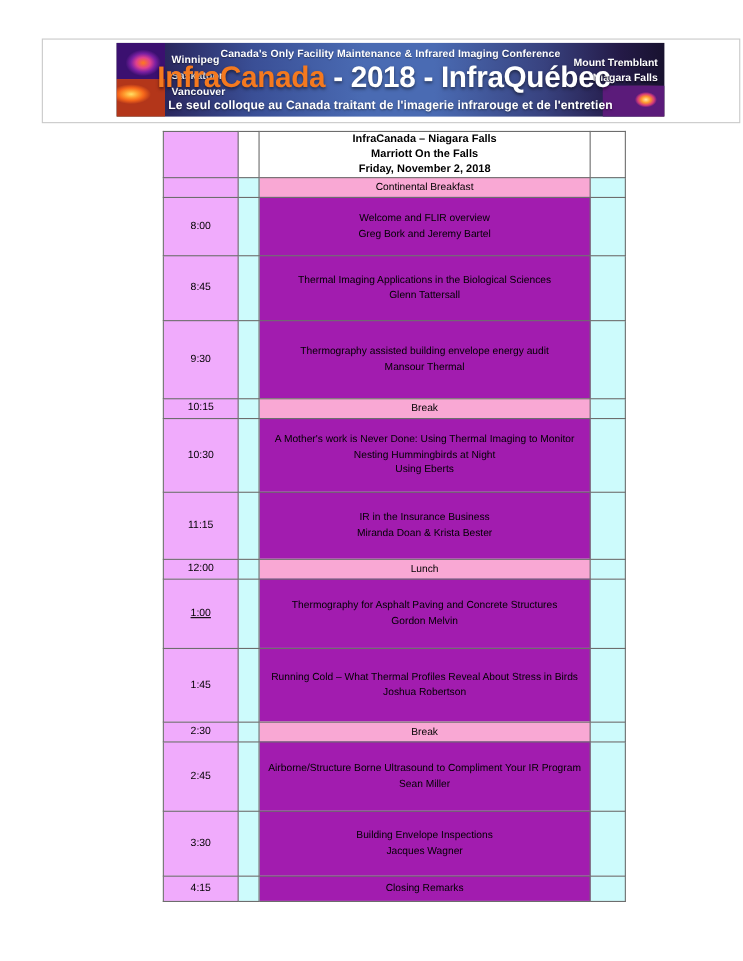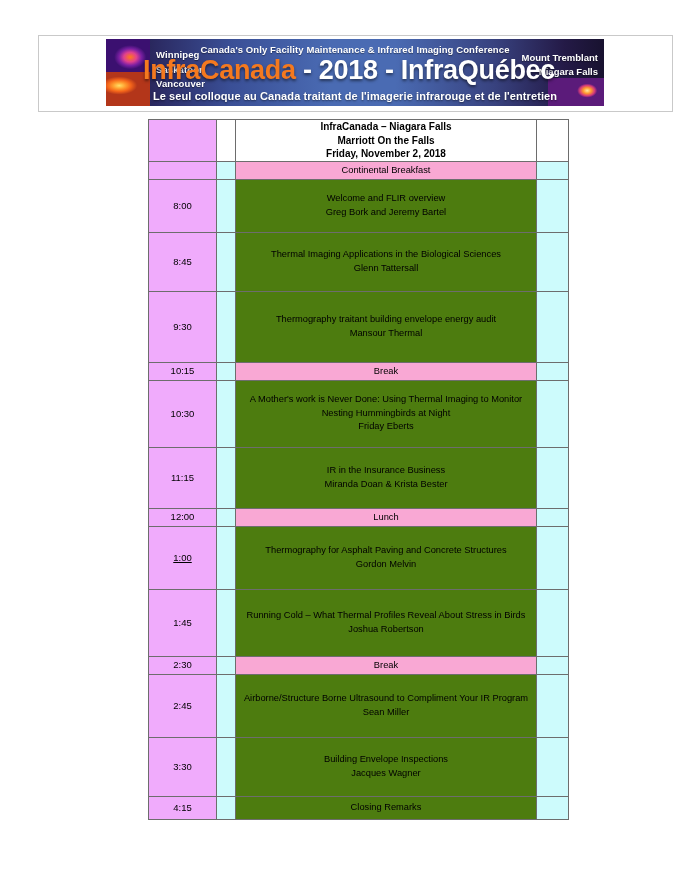--- a/index.html
+++ b/index.html
@@ -164,21 +164,21 @@
   td.gap {
     background: #cdfbfc;
   }
   td.gap-blank {
     background: #ffffff;
   }
   td.main {
     text-align: center;
     padding: 4px 6px;
     line-height: 13.5px;
-    background: #4d7c0f;
+    background: #a21caf;
   }
   td.main.highlight {
     background: #f9a8d4;
     padding: 1px 6px;
     line-height: 12px;
   }
   td.header-cell {
     text-align: center;
     font-weight: bold;
     font-size: 10px;
@@ -262,39 +262,39 @@
           <td class="main">
             <div>Thermal Imaging Applications in the Biological Sciences</div>
             <div>Glenn Tattersall</div>
           </td>
           <td class="gap"></td>
         </tr>
         <tr>
           <td class="time" style="height: 70px;">9:30</td>
           <td class="gap"></td>
           <td class="main">
-            <div>Thermography traitant building envelope energy audit</div>
+            <div>Thermography assisted building envelope energy audit</div>
             <div>Mansour Thermal</div>
           </td>
           <td class="gap"></td>
         </tr>
         <tr class="break-row">
           <td class="time time-mid" style="height: 16px;">10:15</td>
           <td class="gap"></td>
           <td class="main highlight">
             <div>Break</div>
           </td>
           <td class="gap"></td>
         </tr>
         <tr>
           <td class="time" style="height: 66px;">10:30</td>
           <td class="gap"></td>
           <td class="main">
             <div>A Mother's work is Never Done: Using Thermal Imaging to Monitor Nesting Hummingbirds at Night</div>
-            <div>Friday Eberts</div>
+            <div>Using Eberts</div>
           </td>
           <td class="gap"></td>
         </tr>
         <tr>
           <td class="time" style="height: 60px;">11:15</td>
           <td class="gap"></td>
           <td class="main">
             <div>IR in the Insurance Business</div>
             <div>Miranda Doan &amp; Krista Bester</div>
           </td>

